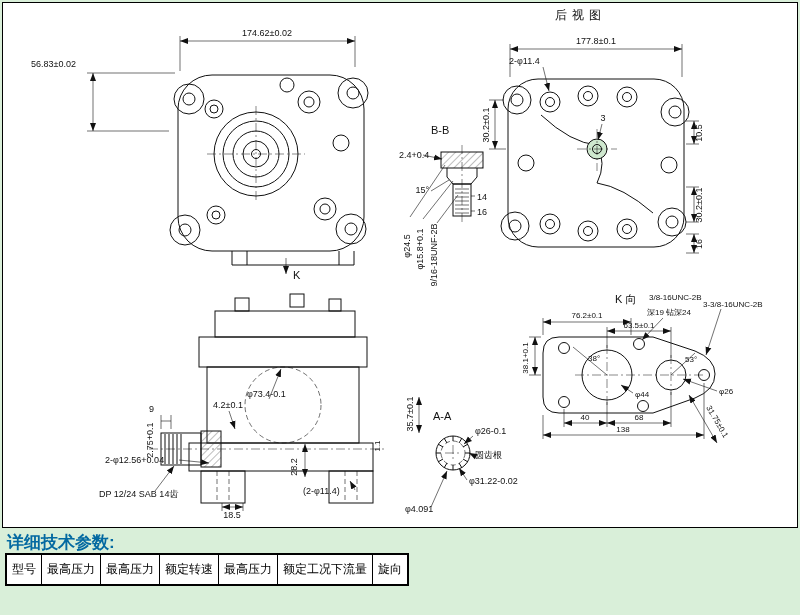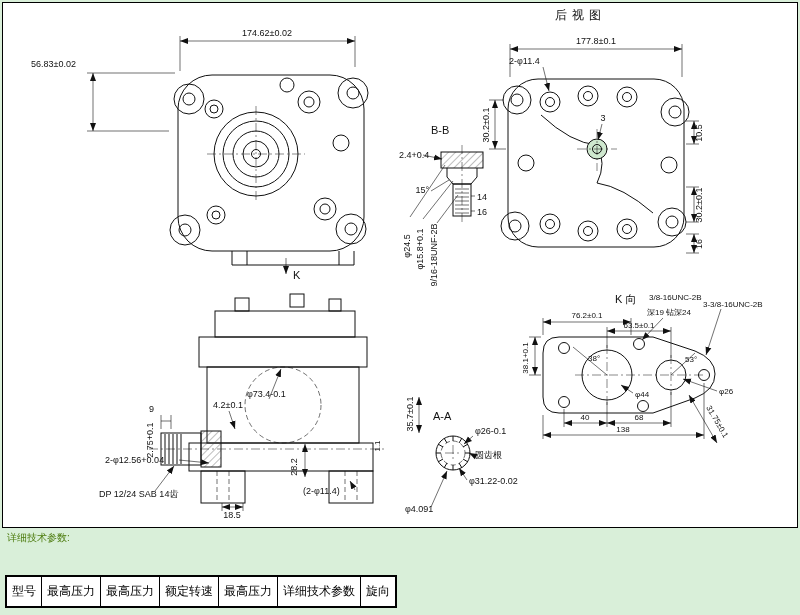--- a/index.html
+++ b/index.html
@@ -16,22 +16,22 @@
   svg text{fill:#111;font-family:"Liberation Sans","DejaVu Sans",sans-serif;}
   .dim{font-size:9px;}
   .dim-s{font-size:8px;}
   .vtitle{font-size:11px;}
   .title-cjk{font-size:12px;letter-spacing:5px;}
   .hl{fill:var(--highlight,#cfe8cf);stroke:#111;}
   .outline{stroke:#111;stroke-width:1;fill:none;}
   .thin{stroke:#111;stroke-width:0.6;fill:none;}
   .cline{stroke:#111;stroke-width:0.5;fill:none;stroke-dasharray:9 3 2 3;}
   .hidden-line{stroke:#111;stroke-width:0.6;fill:none;stroke-dasharray:5 3;}
-  .params-caption{position:absolute;left:7px;top:531px;font-size:10px;color:#4d7c0f;}
-  table.params{position:absolute;left:5px;top:575px;border-collapse:collapse;border:2px solid #000;}
+  .params-caption{position:absolute;left:7px;top:531px;font-size:17px;color:#0369a1;font-weight:bold;}
+  table.params{position:absolute;left:5px;top:553px;border-collapse:collapse;border:2px solid #000;}
   table.params th,table.params td{
     border:1px solid #000;background:#fff;color:#000;
     font-weight:400;font-size:12px;text-align:left;
     padding:6px 5px;white-space:nowrap;
   }
 </style>
 </head>
 <body>
 
 <div class="paper">
@@ -337,17 +337,17 @@
 <div class="params-caption">详细技术参数:</div>
 
 <table class="params">
   <tbody>
     <tr>
       <th>型号</th>
       <th>最高压力</th>
       <th>最高压力</th>
       <th>额定转速</th>
       <th>最高压力</th>
-      <th>详细技术参数</th>
+      <th>额定工况下流量</th>
       <th>旋向</th>
     </tr>
   </tbody>
 </table>
 
 </body></html>

